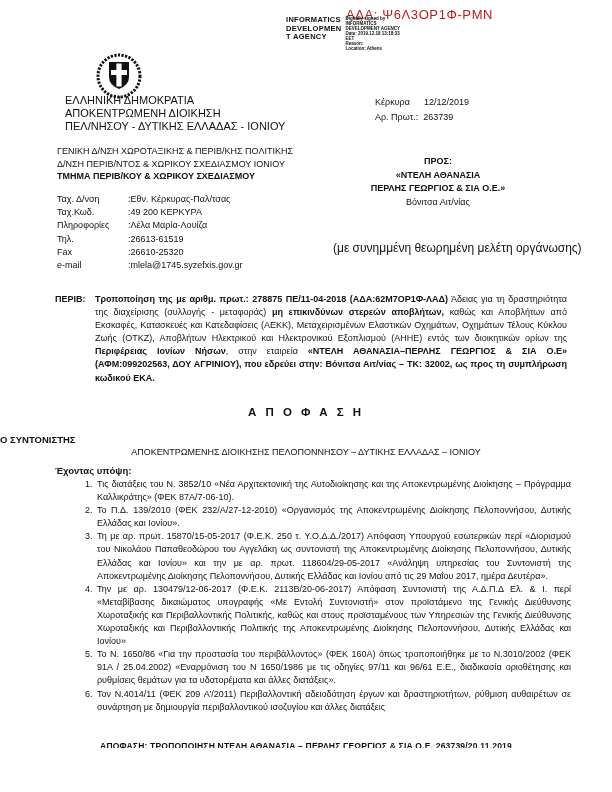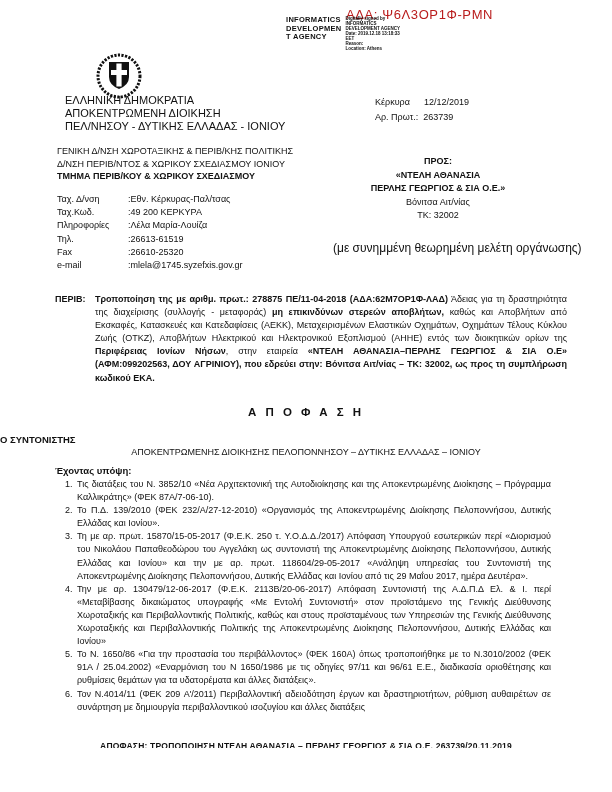--- a/index.html
+++ b/index.html
@@ -34,21 +34,21 @@
 
   .subject{top:293px;left:55px;width:512px;display:flex;}
   .subject-label{width:40px;flex:none;font-weight:bold;}
   .subject-body{flex:1;text-align:justify;line-height:13.1px;}
 
   .decision-title{top:406px;left:0;width:612px;text-align:center;font-size:11.5px;font-weight:bold;letter-spacing:3px;}
   .issuer{top:433px;left:0;width:612px;text-align:left;font-size:9.5px;font-weight:bold;}
   .issuer-sub{top:446px;left:0;width:612px;text-align:center;font-size:9px;}
 
   .having-heading{top:464px;left:55px;font-size:9.5px;font-weight:bold;}
-  .having{top:478px;left:39px;width:512px;}
+  .having{top:478px;left:59px;width:512px;}
   .having ol{margin:0;padding:0 0 0 36px;}
   .having li{text-align:justify;line-height:13.1px;padding-left:2px;}
 
   .footer-clip{top:741px;left:0;width:612px;height:7px;overflow:hidden;text-align:center;}
   .footer-text{font-size:8.5px;line-height:10px;font-weight:bold;letter-spacing:.2px;}
 </style>
 </head>
 <body>
 
 <div class="page">
@@ -98,21 +98,20 @@
     <div>ΓΕΝΙΚΗ Δ/ΝΣΗ ΧΩΡΟΤΑΞΙΚΗΣ &amp; ΠΕΡΙΒ/ΚΗΣ ΠΟΛΙΤΙΚΗΣ</div>
     <div>Δ/ΝΣΗ ΠΕΡΙΒ/ΝΤΟΣ &amp; ΧΩΡΙΚΟΥ ΣΧΕΔΙΑΣΜΟΥ ΙΟΝΙΟΥ</div>
     <div class="b">ΤΜΗΜΑ ΠΕΡΙΒ/ΚΟΥ &amp; ΧΩΡΙΚΟΥ ΣΧΕΔΙΑΣΜΟΥ</div>
   </div>
 
   <div class="abs recipient">
     <div class="b">ΠΡΟΣ:</div>
     <div class="b">«ΝΤΕΛΗ ΑΘΑΝΑΣΙΑ</div>
     <div class="b">ΠΕΡΛΗΣ ΓΕΩΡΓΙΟΣ &amp; ΣΙΑ Ο.Ε.»</div>
     <div>Βόνιτσα Αιτ/νίας</div>
-    <div>ΤΚ: 32002</div>
   </div>
 
   <div class="abs contact">
     <div class="contact-row">
       <span class="contact-label">Ταχ. Δ/νση</span>
       <span>:Εθν. Κέρκυρας-Παλ/τσας</span>
     </div>
     <div class="contact-row">
       <span class="contact-label">Ταχ.Κωδ.</span>
       <span>:49 200 ΚΕΡΚΥΡΑ</span>

